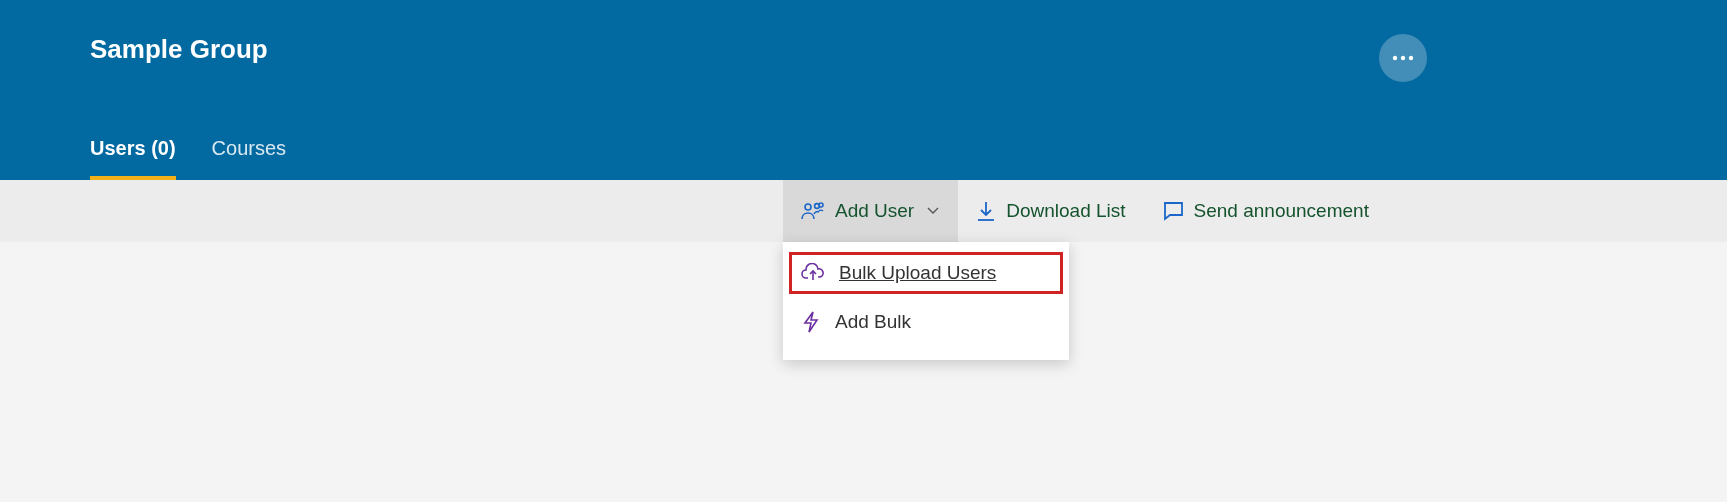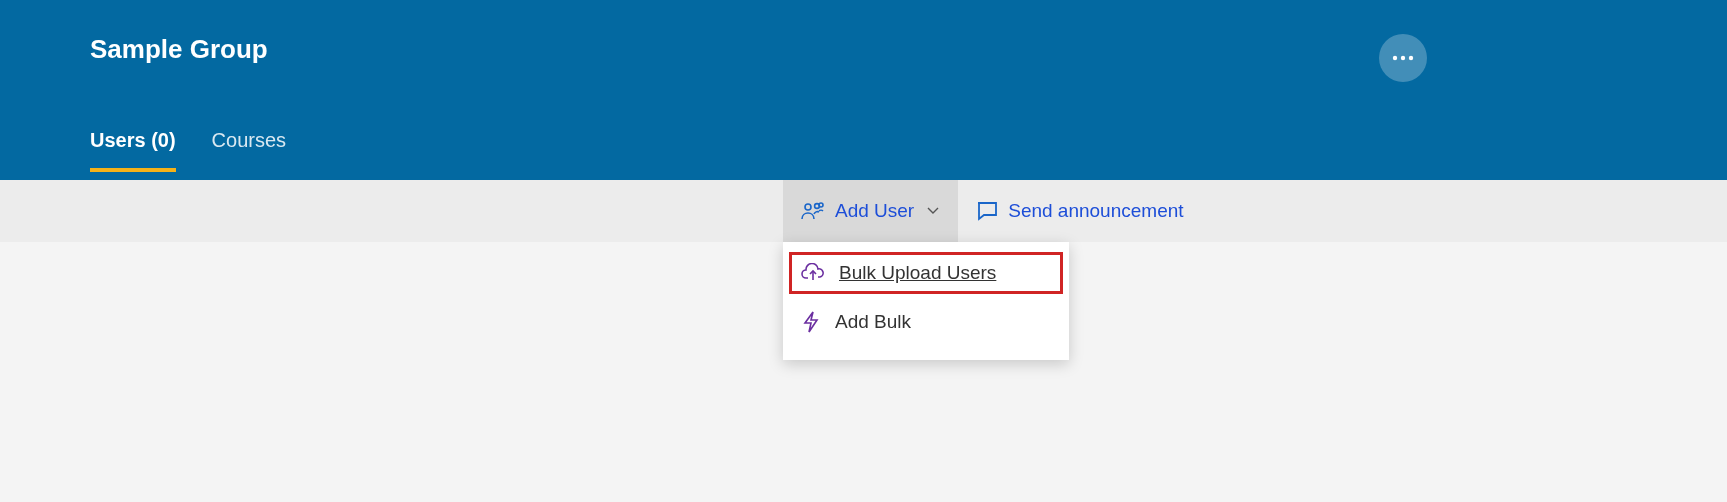--- a/index.html
+++ b/index.html
@@ -27,21 +27,21 @@
     background: rgba(255,255,255,0.25);
     display: flex;
     align-items: center;
     justify-content: center;
     cursor: pointer;
   }
   .more-button svg { fill: #fff; }
 
   .tabs {
     position: absolute;
-    bottom: 8px;
+    bottom: 0;
     left: 90px;
     display: flex;
     gap: 36px;
   }
   .tab {
     color: #fff;
     font-size: 20px;
     padding-bottom: 16px;
     cursor: pointer;
     opacity: 0.85;
@@ -58,21 +58,21 @@
     display: flex;
     align-items: stretch;
     padding-left: 783px;
   }
   .toolbar-item {
     display: flex;
     align-items: center;
     gap: 10px;
     padding: 0 18px;
     font-size: 19px;
-    color: #1d4ed8;
+    color: #14532d;
     cursor: pointer;
     white-space: nowrap;
   }
   .toolbar-item.active-drop {
     background: #d9d9d9;
   }
   .toolbar-item .chev { margin-left: 2px; }
   .icon-blue { stroke: #1a66c9; fill: none; }
 
   .dropdown {
@@ -132,20 +132,28 @@
       <path d="M13 13c1-2 3-3 5-2"></path>
       <circle cx="20" cy="4" r="2"></circle>
       <path d="M18 10c1-1 3-1 4 0"></path>
     </svg>
     <span>Add User</span>
     <svg class="chev" width="14" height="10" viewBox="0 0 14 10" stroke="#555" fill="none" stroke-width="1.4">
       <path d="M2 2l5 5 5-5"></path>
     </svg>
   </div>
 
+  <div class="toolbar-item">
+    <svg class="icon-blue" width="20" height="22" viewBox="0 0 20 22" stroke-width="1.8">
+      <path d="M10 2v12"></path>
+        <path d="M5 10l5 5 5-5"></path>
+        <path d="M2 20h16"></path>
+    </svg>
+    <span>Download List</span>
+  </div>
 
   <div class="toolbar-item">
     <svg class="icon-blue" width="22" height="20" viewBox="0 0 22 20" stroke-width="1.8">
       <path d="M2 2h18v12H8l-5 4V2z"></path>
     </svg>
     <span>Send announcement</span>
   </div>
 </div>
 
 <div class="dropdown">

